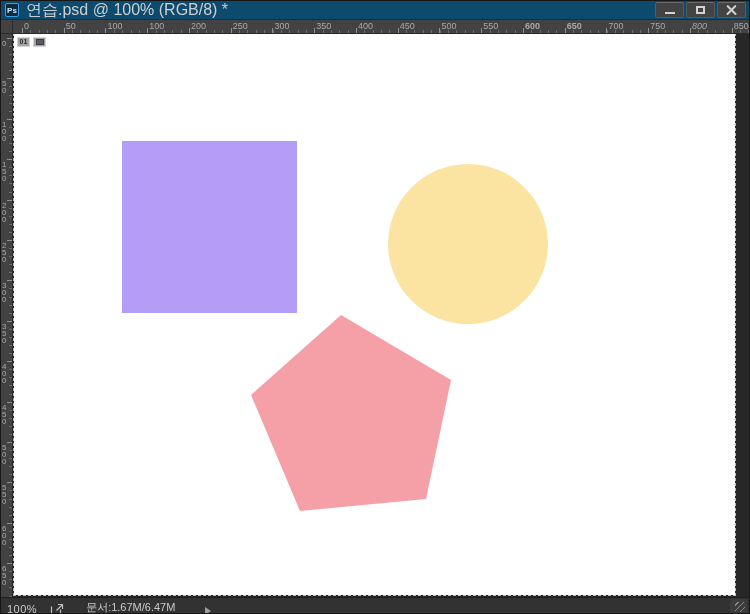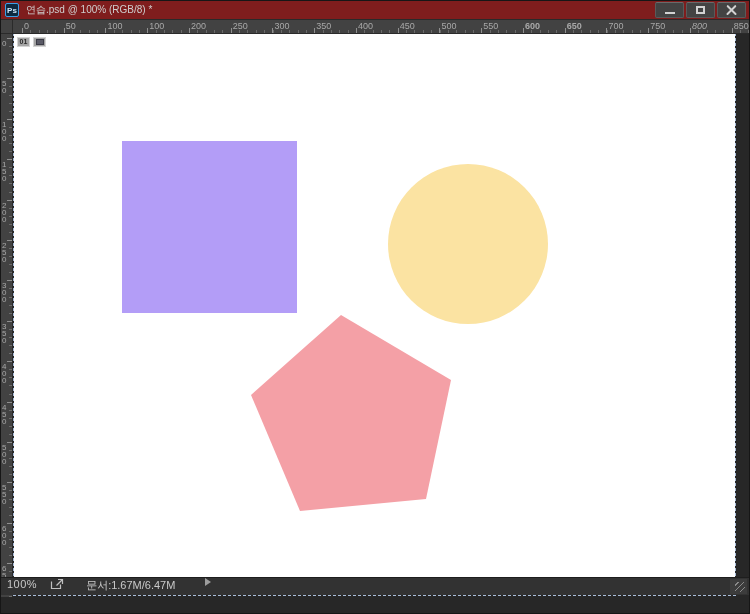--- a/index.html
+++ b/index.html
@@ -8,32 +8,32 @@
 
   .window {
     position:relative; width:750px; height:614px;
     background:#272727; overflow:hidden;
     border:1px solid #161616;
   }
 
   
   .titlebar {
     position:absolute; left:0; top:0; width:100%; height:19px;
-    background:#7f1d1d; border-bottom:1px solid #2a2a2a;
+    background:#0c4a6e; border-bottom:1px solid #2a2a2a;
     display:flex; align-items:center;
   }
   .ps-logo {
     width:14px; height:14px; margin-left:4px;
     background:#0c2a41; border:1px solid #3ba0e8; border-radius:2px;
     color:#cfe8fb; font-size:8px; font-weight:bold;
     display:flex; align-items:center; justify-content:center;
     flex:0 0 auto;
   }
   .doc-title {
-    margin-left:7px; font-size:10px; color:#cfcfcf; white-space:nowrap;
+    margin-left:7px; font-size:16px; color:#cfcfcf; white-space:nowrap;
   }
   .win-controls {
     margin-left:auto; margin-right:3px; align-self:flex-start; margin-top:1px;
     display:flex; gap:2px;
   }
   .win-btn {
     width:29px; height:16px; background:#434343;
     border:1px solid #5a5a5a; border-top-color:#6a6a6a; border-radius:2px;
     display:flex; align-items:center; justify-content:center;
   }
@@ -92,23 +92,23 @@
   .slice-badge {
     height:10px; min-width:13px; padding:0 1px;
     background:#a5a5a5; border:1px solid #d4d4d4;
     font-size:7px; line-height:8px; color:#2b2b2b; font-weight:bold;
     display:flex; align-items:center; justify-content:center;
   }
   .slice-type-glyph { width:8px; height:6px; background:#5a5a66; border:1px solid #3c3c46; }
 
   
   .statusbar {
-    position:absolute; left:0; top:576px; width:100%; height:18px;
+    position:absolute; left:0; top:596px; width:100%; height:18px;
     background:#323232; border-top:1px solid #1e1e1e;
-    display:flex; align-items:flex-start; font-size:11px; color:#c9c9c9;
+    display:flex; align-items:flex-end; font-size:11px; color:#c9c9c9;
   }
   .zoom-text { margin-left:6px; letter-spacing:0.5px; }
   .share-icon { margin-left:13px; display:flex; }
   .doc-info { margin-left:22px; }
   .flyout-arrow {
     margin-left:30px; width:0; height:0;
     border-left:6px solid #9d9d9d; border-top:4.5px solid transparent; border-bottom:4.5px solid transparent;
   }
   .resize-grip {
     position:absolute; right:2px; top:1px; width:17px; height:15px;

